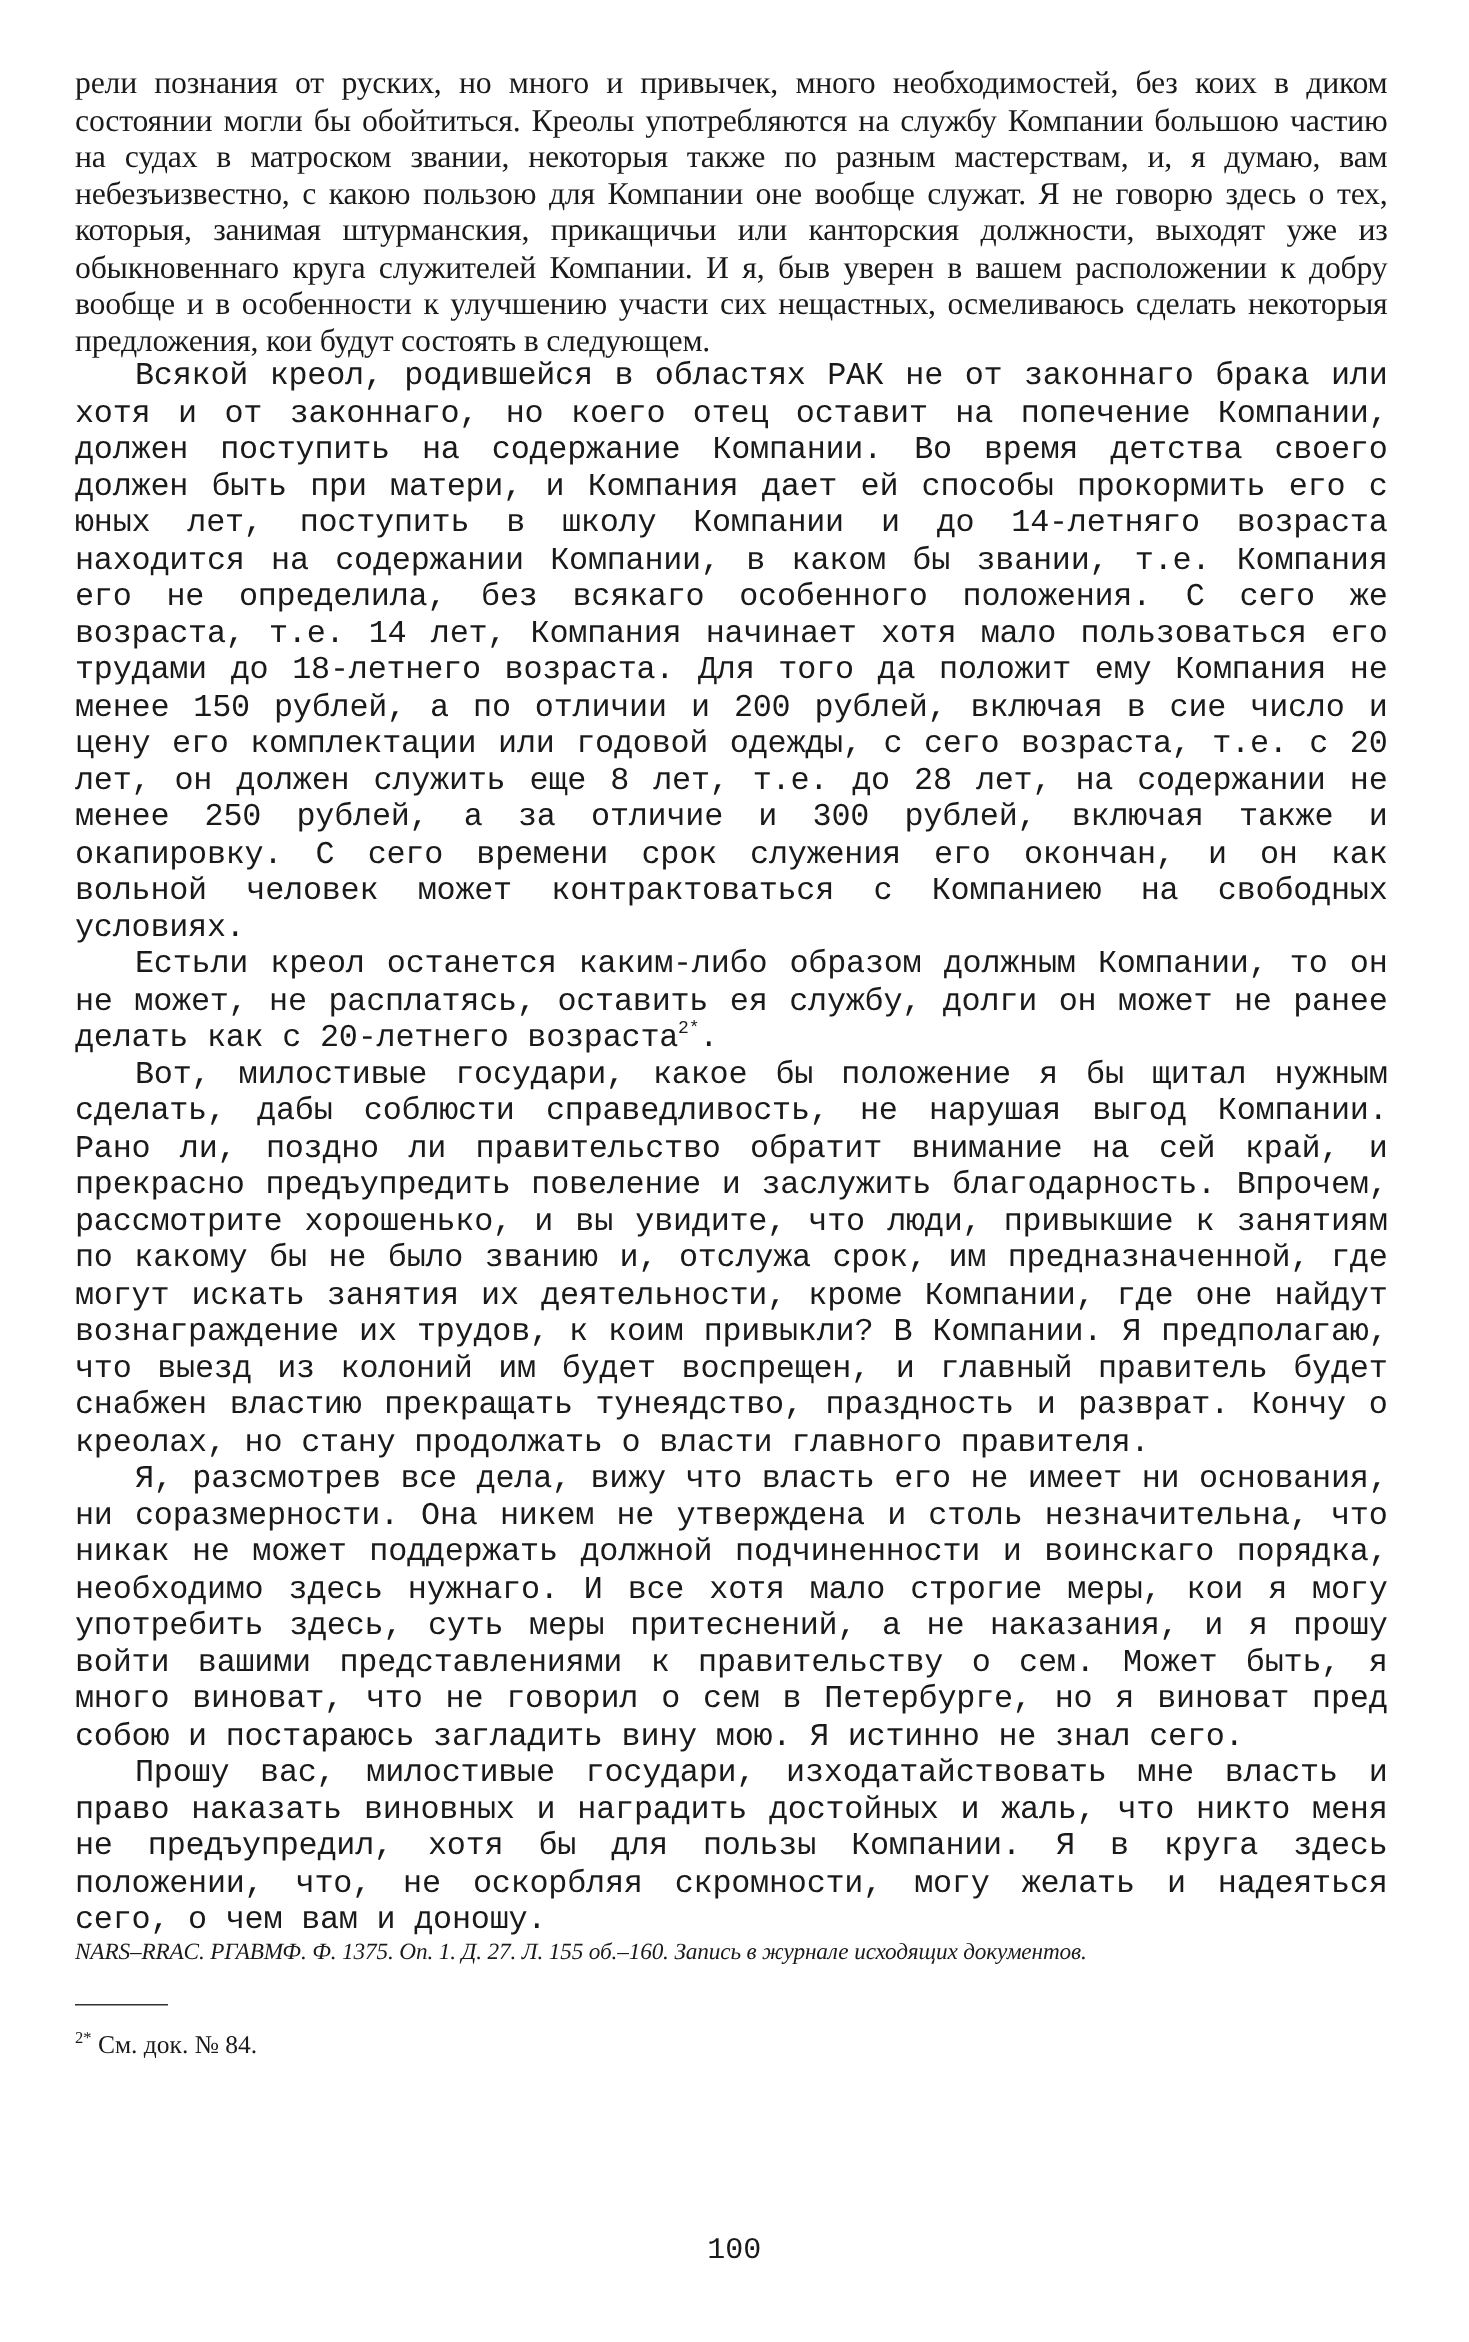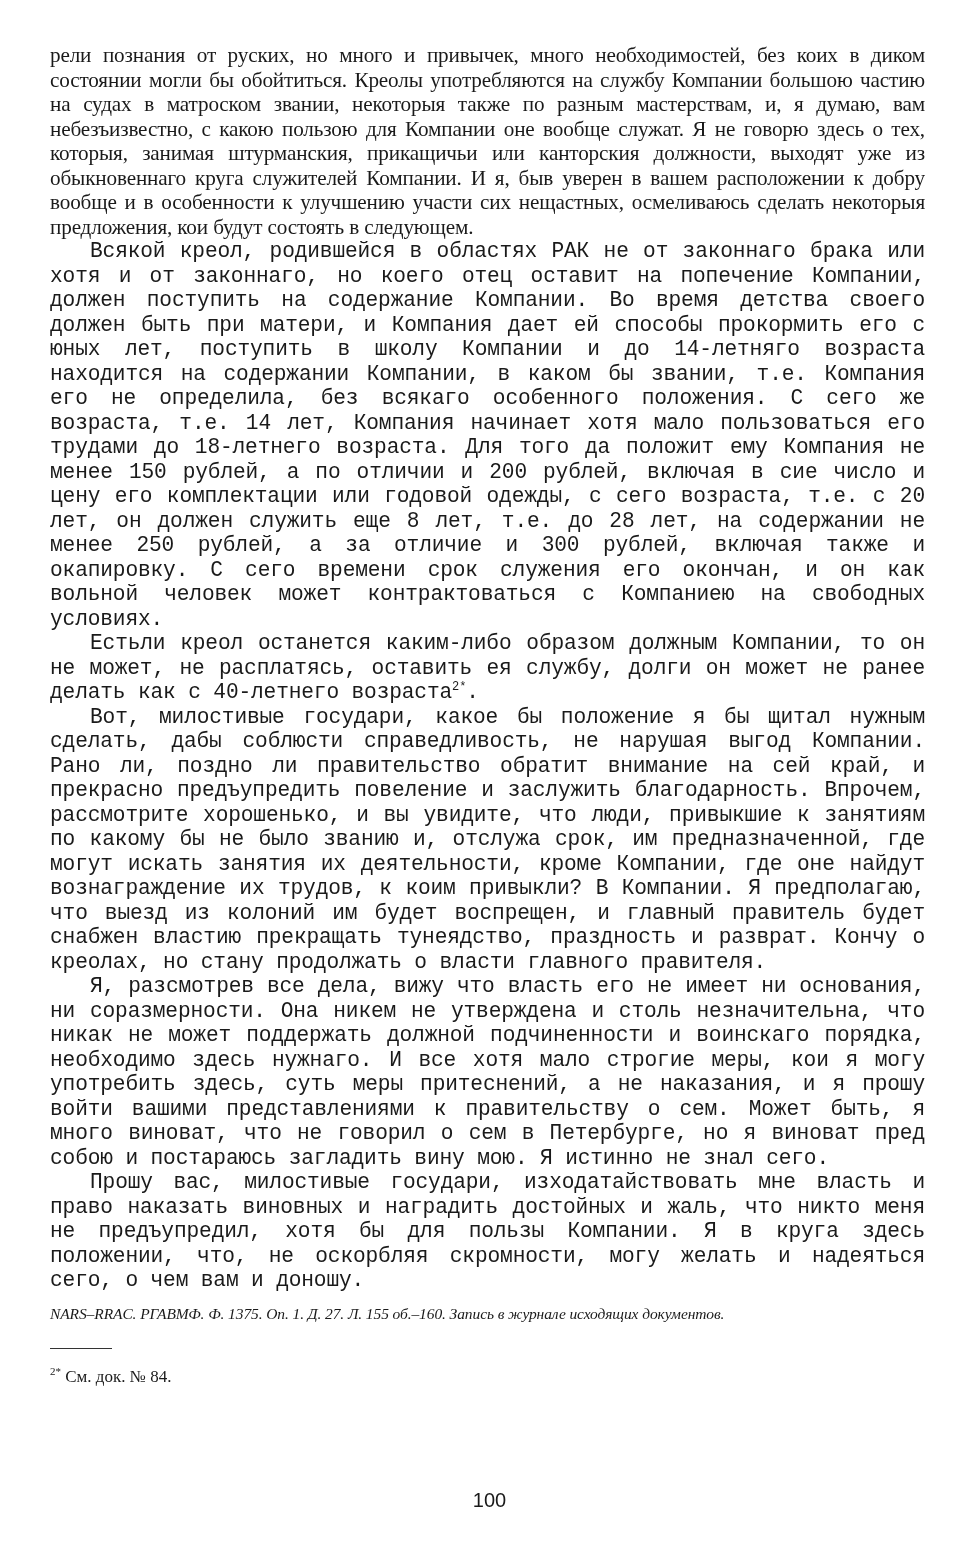--- a/index.html
+++ b/index.html
@@ -1,33 +1,33 @@
 <!DOCTYPE html>
 <html><head>
 <meta charset="utf-8">
 <style>
   html, body { margin: 0; padding: 0; background: #ffffff; }
   body { width: 979px; height: 1561px; position: relative; overflow: hidden; color: #1a1a1a; }
   .page { position: absolute; left: 50px; top: 43px; width: 875px; font-family: "Liberation Serif", serif; }
   .para { font-size: 21.2px; line-height: 24.5px; text-align: justify; margin: 0; letter-spacing: -0.15px; }
   .para.indent { text-indent: 40px; font-family: Liberation Mono, monospace; }
-  .source { font-family: "Liberation Serif", serif; font-style: italic; font-size: 15.5px; margin-top: 12px; letter-spacing: -0.1px; }
+  .source { font-family: "Liberation Serif", serif; font-style: italic; font-size: 15.5px; margin-top: 0; letter-spacing: -0.1px; }
   .rule { width: 62px; border-top: 1px solid #333; margin-top: 25px; margin-bottom: 12px; }
   .note { font-size: 17px; line-height: 21px; margin: 0; }
   .note .mark { font-size: 11px; vertical-align: super; }
   sup { font-size: 12px; line-height: 0; }
-  .page-number { position: absolute; left: 0; width: 979px; top: 1489px; text-align: center; font-family: Liberation Sans, sans-serif; font-size: 20px; }
+  .page-number { position: absolute; left: 0; width: 979px; top: 1489px; text-align: center; font-family: Liberation Mono, monospace; font-size: 20px; }
 </style>
 </head>
 <body>
 
 <div class="page">
   <p class="para">рели познания от руских, но много и привычек, много необходимостей, без коих в диком состоянии могли бы обойтиться. Креолы употребляются на службу Компании большою частию на судах в матроском звании, некоторыя также по разным мастерствам, и, я думаю, вам небезъизвестно, с какою пользою для Компании оне вообще служат. Я не говорю здесь о тех, которыя, занимая штурманския, прикащичьи или канторския должности, выходят уже из обыкновеннаго круга служителей Компании. И я, быв уверен в вашем расположении к добру вообще и в особенности к улучшению участи сих нещастных, осмеливаюсь сделать некоторыя предложения, кои будут состоять в следующем.</p>
   <p class="para indent">Всякой креол, родившейся в областях РАК не от законнаго брака или хотя и от законнаго, но коего отец оставит на попечение Компании, должен поступить на содержание Компании. Во время детства своего должен быть при матери, и Компания дает ей способы прокормить его с юных лет, поступить в школу Компании и до 14-летняго возраста находится на содержании Компании, в каком бы звании, т.е. Компания его не определила, без всякаго особенного положения. С сего же возраста, т.е. 14 лет, Компания начинает хотя мало пользоваться его трудами до 18-летнего возраста. Для того да положит ему Компания не менее 150 рублей, а по отличии и 200 рублей, включая в сие число и цену его комплектации или годовой одежды, с сего возраста, т.е. с 20 лет, он должен служить еще 8 лет, т.е. до 28 лет, на содержании не менее 250 рублей, а за отличие и 300 рублей, включая также и окапировку. С сего времени срок служения его окончан, и он как вольной человек может контрактоваться с Компаниею на свободных условиях.</p>
-  <p class="para indent"><span>Естьли креол останется каким-либо образом должным Компании, то он не может, не расплатясь, оставить ея службу, долги он может не ранее делать как с 40-летнего возраста</span><sup>2*</sup><span>.</span></p>
+  <p class="para indent"><span>Естьли креол останется каким-либо образом должным Компании, то он не может, не расплатясь, оставить ея службу, долги он может не ранее делать как с 20-летнего возраста</span><sup>2*</sup><span>.</span></p>
   <p class="para indent">Вот, милостивые государи, какое бы положение я бы щитал нужным сделать, дабы соблюсти справедливость, не нарушая выгод Компании. Рано ли, поздно ли правительство обратит внимание на сей край, и прекрасно предъупредить повеление и заслужить благодарность. Впрочем, рассмотрите хорошенько, и вы увидите, что люди, привыкшие к занятиям по какому бы не было званию и, отслужа срок, им предназначенной, где могут искать занятия их деятельности, кроме Компании, где оне найдут вознаграждение их трудов, к коим привыкли? В Компании. Я предполагаю, что выезд из колоний им будет воспрещен, и главный правитель будет снабжен властию прекращать тунеядство, праздность и разврат. Кончу о креолах, но стану продолжать о власти главного правителя.</p>
   <p class="para indent">Я, разсмотрев все дела, вижу что власть его не имеет ни основания, ни соразмерности. Она никем не утверждена и столь незначительна, что никак не может поддержать должной подчиненности и воинскаго порядка, необходимо здесь нужнаго. И все хотя мало строгие меры, кои я могу употребить здесь, суть меры притеснений, а не наказания, и я прошу войти вашими представлениями к правительству о сем. Может быть, я много виноват, что не говорил о сем в Петербурге, но я виноват пред собою и постараюсь загладить вину мою. Я истинно не знал сего.</p>
   <p class="para indent">Прошу вас, милостивые государи, изходатайствовать мне власть и право наказать виновных и наградить достойных и жаль, что никто меня не предъупредил, хотя бы для пользы Компании. Я в круга здесь положении, что, не оскорбляя скромности, могу желать и надеяться сего, о чем вам и доношу.</p>
 
   <div class="source">NARS–RRAC. РГАВМФ. Ф. 1375. Оп. 1. Д. 27. Л. 155 об.–160. Запись в журнале исходящих документов.</div>
 
   <div class="rule"></div>
 
   <p class="note"><span class="mark">2*</span> <span>См. док. № 84.</span></p>
 </div>

